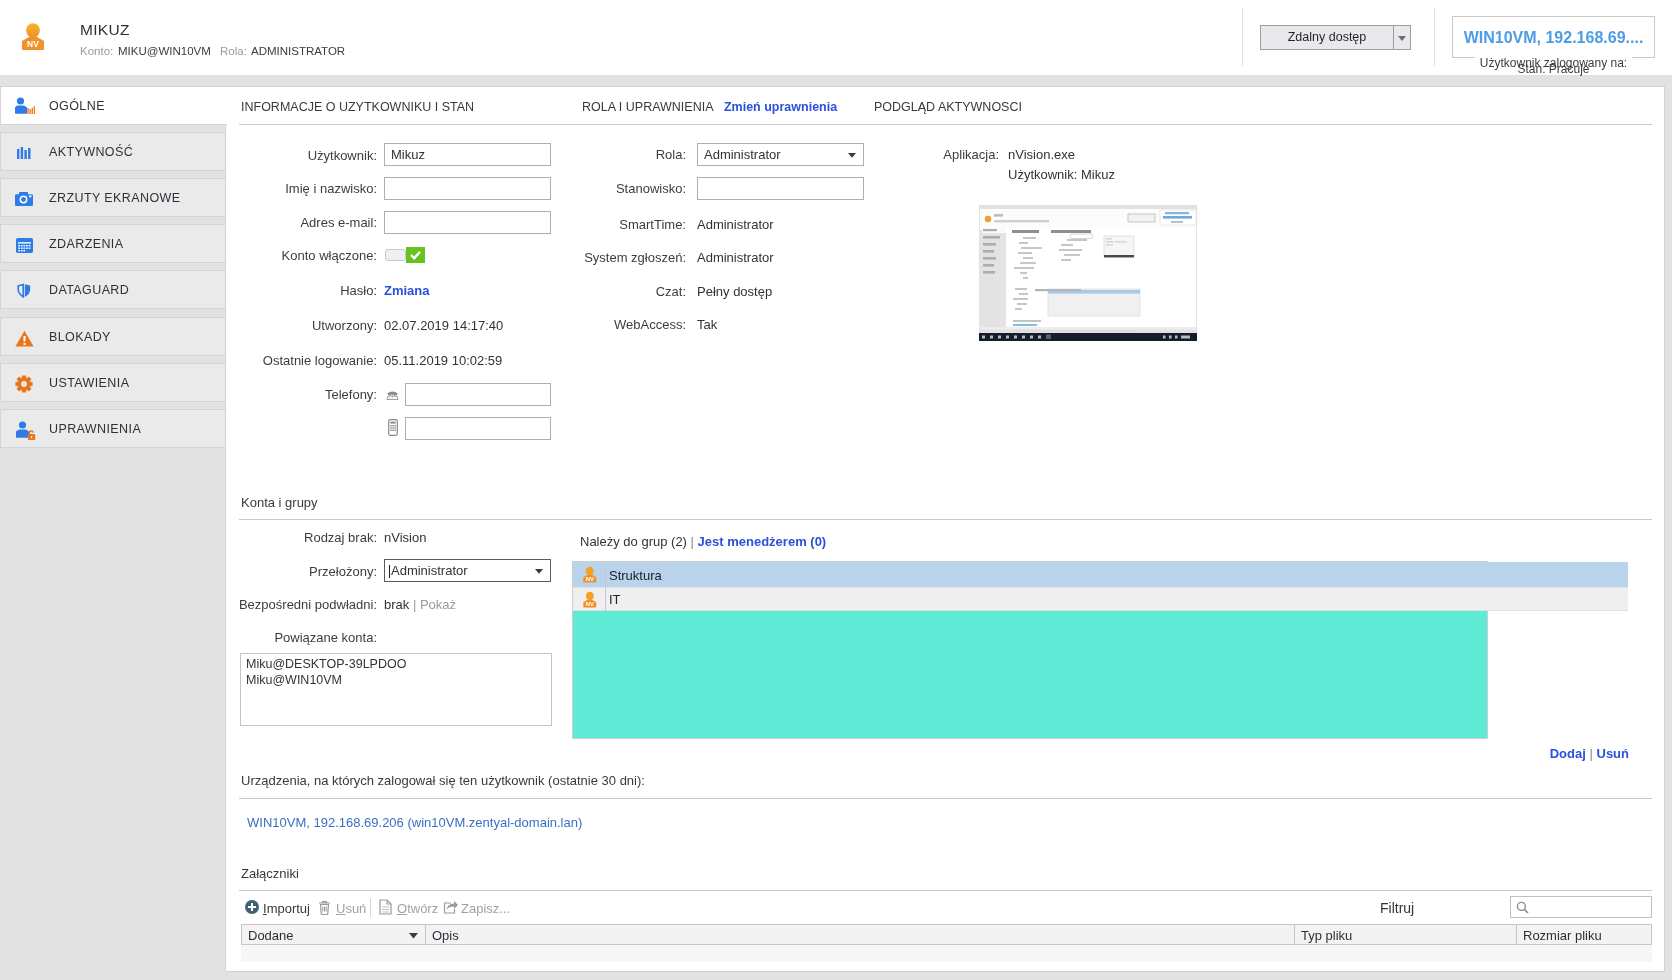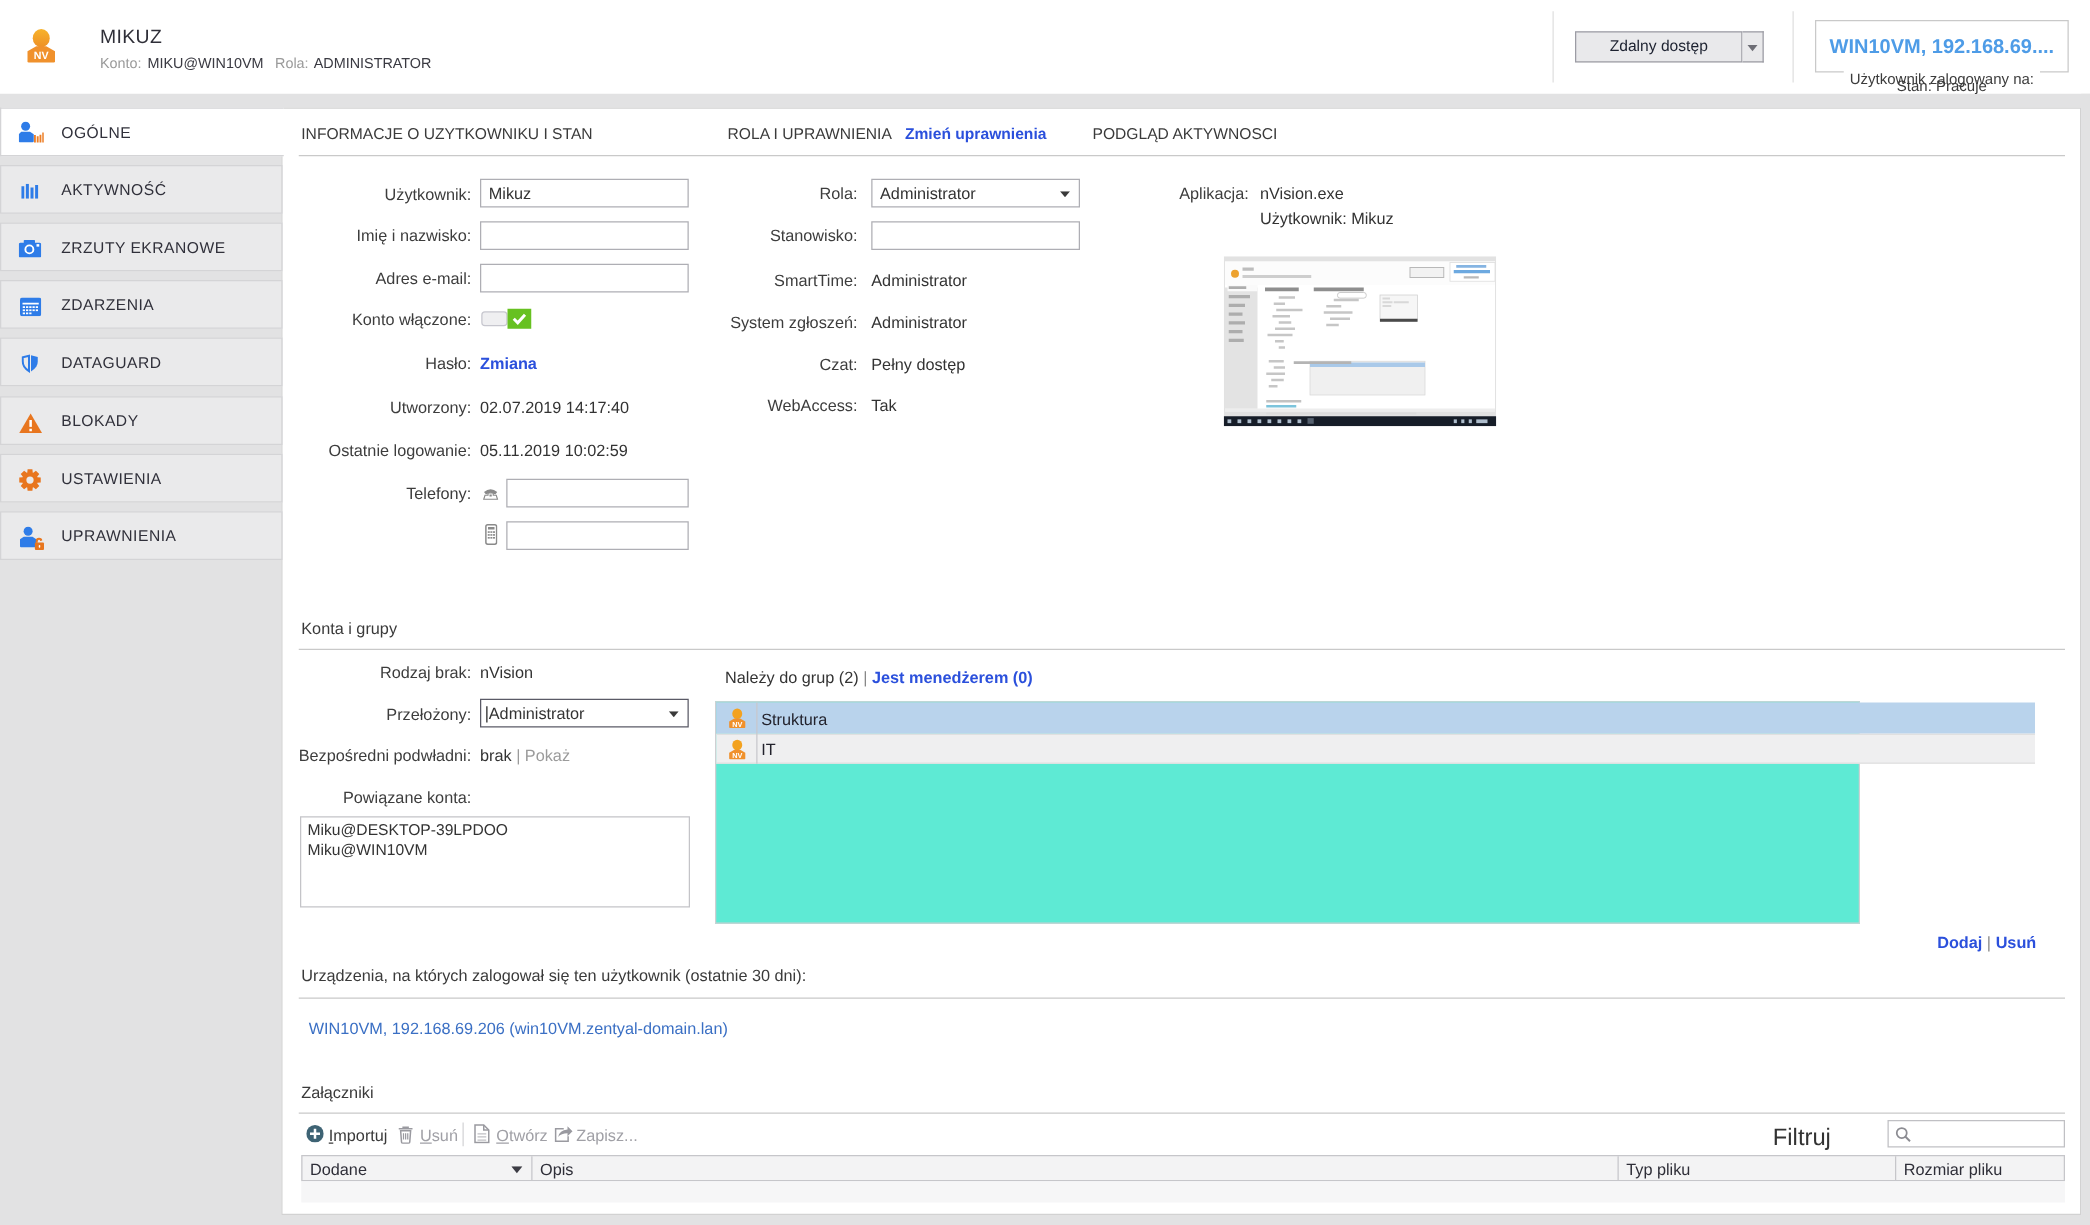--- a/index.html
+++ b/index.html
@@ -372,21 +372,21 @@
       <path d="M8 1 v4 h4" fill="none" stroke="#9a9aa0" stroke-width="1.2"></path>
       <path d="M3 8 h7 M3 10.5 h7 M3 13 h7" stroke="#c0c0c4" stroke-width="1"></path>
     </svg>
     <span class="abs" style="left:156px;top:3px;font-size:13px;color:#a0a0a6"><u>O</u>twórz</span>
     <svg class="abs" style="left:202px;top:2px" width="16" height="14" viewBox="0 0 16 14">
       <path d="M11 1 L15 5 L11 9 V6.5 Q6 6.5 3.5 9.5 Q4.5 4 11 3.5 Z" fill="#9a9aa0"></path>
       <path d="M8 3 H1.5 V13 H11.5 V9" fill="none" stroke="#9a9aa0" stroke-width="1.2"></path>
     </svg>
     <span class="abs" style="left:220px;top:3px;font-size:13px;color:#a0a0a6">Zapisz...</span>
   </div>
-  <div class="val" style="left:1380px;top:900px;width:123px;text-align:center;font-size:19px">Filtruj</div>
+  <div class="val" style="left:1380px;top:900px;width:123px;text-align:left;font-size:14px">Filtruj</div>
   <div class="inp" style="left:1510px;top:896px;width:142px;height:22px;border-color:#c0c0c4">
     <svg style="position:absolute;left:5px;top:4px" width="13" height="13" viewBox="0 0 13 13">
       <circle cx="5.4" cy="5.4" r="4" fill="none" stroke="#8c8c92" stroke-width="1.4"></circle>
       <line x1="8.4" y1="8.4" x2="12" y2="12" stroke="#8c8c92" stroke-width="1.6"></line>
     </svg>
   </div>
 
   <div id="table-head" class="abs" style="left:241px;top:924px;width:1411px;height:21px;background:#f3f3f4;border:1px solid #c6c6ca">
     <div class="abs" style="left:6px;top:3px;color:#2e2e38">Dodane</div>
     <svg class="abs" style="left:167px;top:8px" width="9" height="6" viewBox="0 0 9 6">

